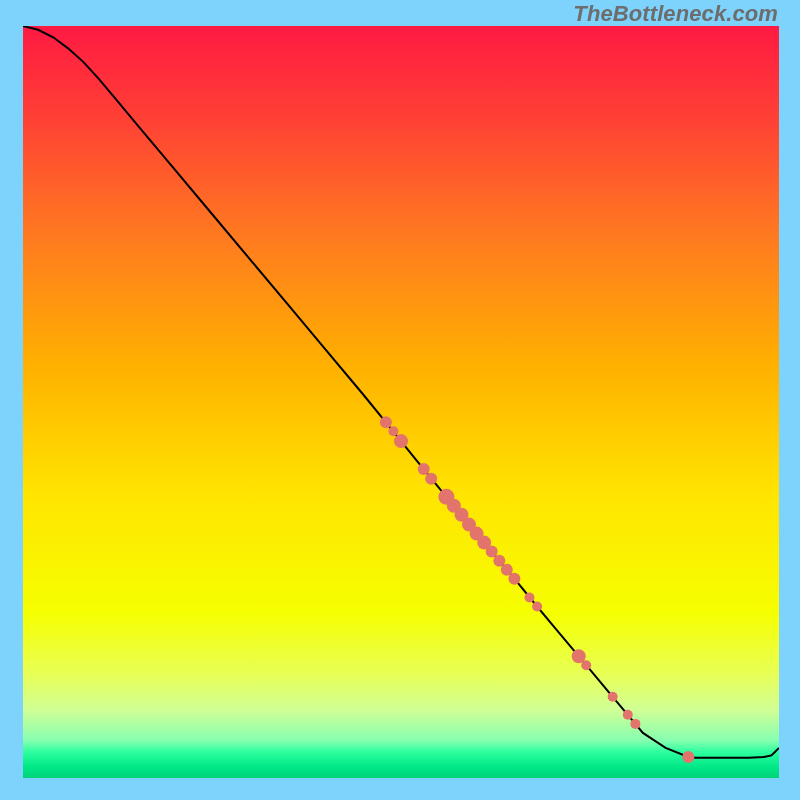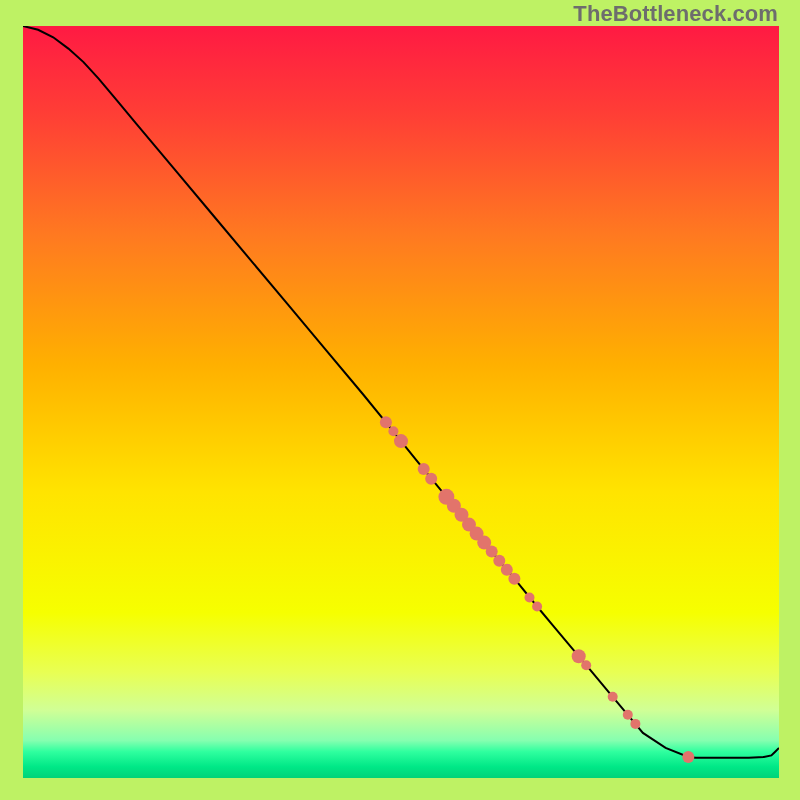--- a/index.html
+++ b/index.html
@@ -11,21 +11,22 @@
     overflow: hidden;
     position: relative;
     font-family: Arial, Helvetica, sans-serif;
   }
   .frame {
     position: absolute;
     left: 0;
     top: 0;
     width: 800px;
     height: 800px;
-    background: #bef264;
+    background: #7dd3fc;
+    font-style: italic;
   }
   .plot {
     position: absolute;
     left: 23px;
     top: 26px;
     width: 756px;
     height: 752px;
   }
   .watermark {
     position: absolute;

